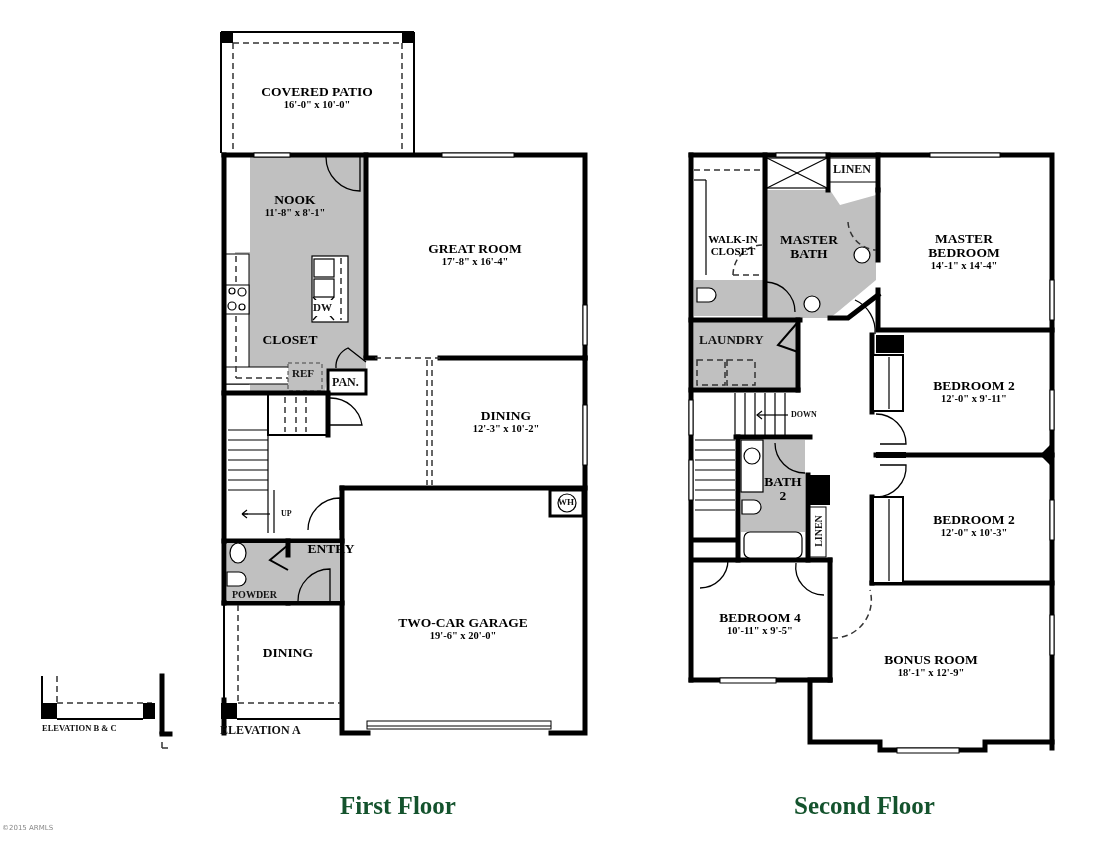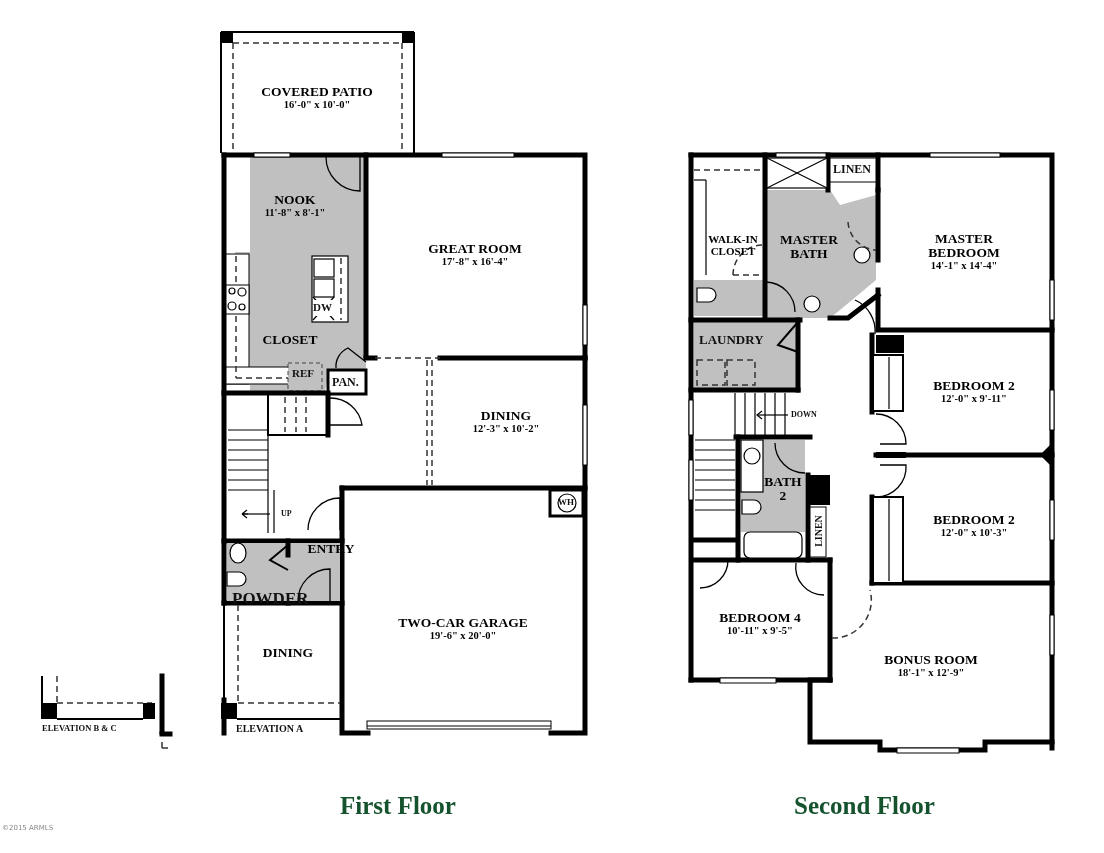--- a/index.html
+++ b/index.html
@@ -289,30 +289,30 @@
   <span class="n">DINING</span>
   <span class="d">12'-3" x 10'-2"</span>
 </div>
 <div class="label-box" style="left:463px; top:616px;">
   <span class="n">TWO-CAR GARAGE</span>
   <span class="d">19'-6" x 20'-0"</span>
 </div>
 <div class="label-box" style="left:315px; top:542px;padding-left:32px;">
   <span class="n">ENTRY</span>
 </div>
-<div class="tag" style="left:232px; top:589px; font-size:17px;">POWDER</div>
+<div class="tag" style="left:232px; top:589px; font-size:10px;">POWDER</div>
 <div class="label-box" style="left:288px; top:646px;">
   <span class="n">DINING</span>
 </div>
 <div class="tag" style="left:313px; top:301px; font-size:11px;">DW</div>
 <div class="tag" style="left:292px; top:367px; font-size:11px;">REF</div>
 <div class="tag" style="left:332px; top:375px; font-size:12px;">PAN.</div>
 <div class="tag" style="left:558px; top:497px; font-size:9px;">WH</div>
 <div class="tag" style="left:281px; top:509px; font-size:8px;">UP</div>
-<div class="tag" style="left:236px; top:723px; font-size:10px;">ELEVATION A</div>
+<div class="tag" style="left:220px; top:723px; font-size:12px;">ELEVATION A</div>
 <div class="tag" style="left:42px; top:723px; font-size:8.5px;">ELEVATION B &amp; C</div>
 
 <div class="label-box" style="left:733px; top:205px;">
   <span class="d" style="font-size:11px;margin-top:29px;">WALK-IN</span>
   <span class="d" style="font-size:11px;">CLOSET</span>
 </div>
 <div class="label-box" style="left:809px; top:233px;">
   <span class="n">MASTER</span>
   <span class="n">BATH</span>
 </div>

